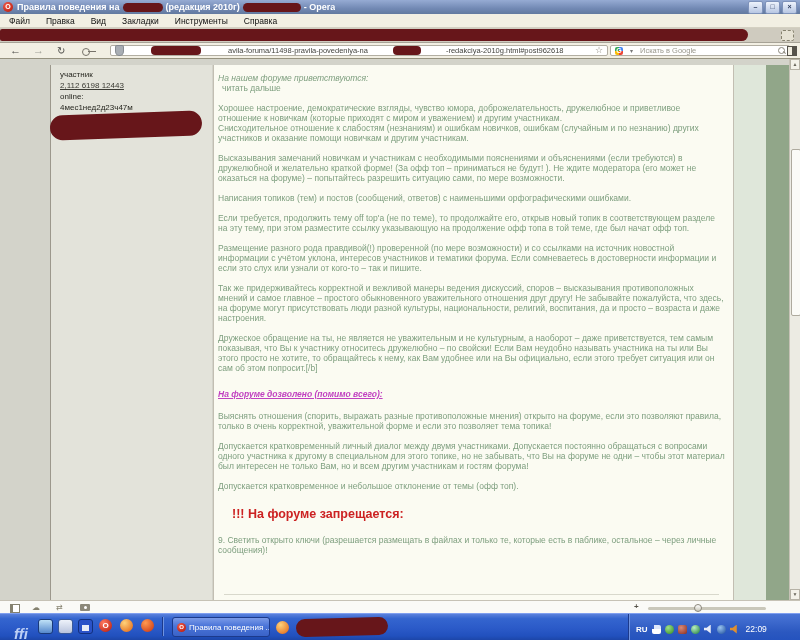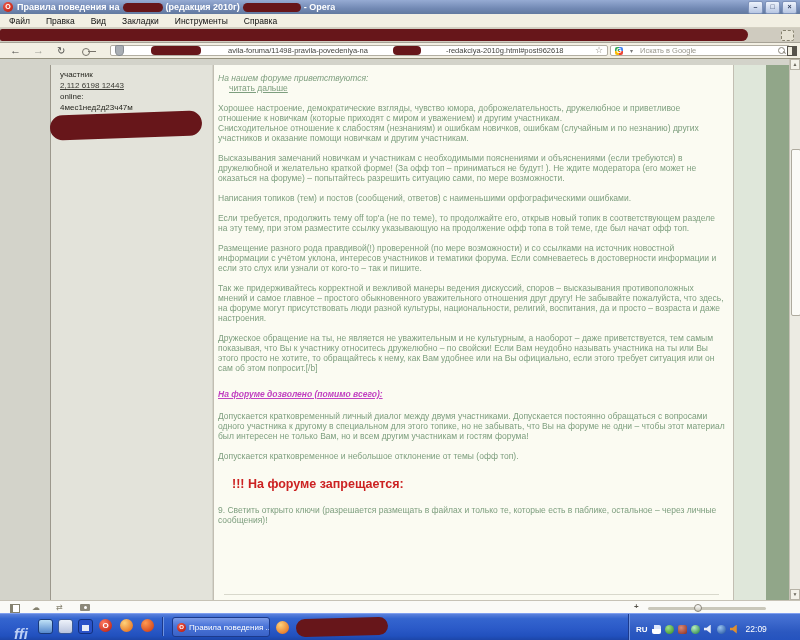--- a/index.html
+++ b/index.html
@@ -65,21 +65,21 @@
   
   .content{position:absolute;top:59px;left:0;width:800px;height:541px;background:#d3d3ca;}
   .sidebar{position:absolute;left:50px;top:6px;width:162px;bottom:0;background:#e3e3da;
     border-left:1px solid #9c988c;font-size:8px;color:#26261f;line-height:11px;
     padding:4px 0 0 9px;box-sizing:border-box;}
   .sb-links{text-decoration:underline;color:#3a3a33;}
   .post{position:absolute;left:213px;top:6px;width:520px;bottom:0;background:#fbfbf2;
     border-left:1px solid #c2beb2;box-sizing:border-box;padding:8px 8px 0 4px;
     font-size:8.5px;line-height:10px;color:#7d9e7e;}
   .post .intro{font-style:italic;margin:0;}
-  .post .read-more{text-decoration:underline;display:inline-block;margin:0 0 10px 11px;cursor:pointer;}
+  .post .read-more{display:inline-block;margin:0 0 10px 4px;cursor:pointer;}
   .post p.para{margin:0 0 10px 0;}
   .post p.tight{margin-bottom:0;}
   .allowed-heading{color:#c040c0;font-weight:bold;font-style:italic;text-decoration:underline;
     margin:16px 0 12px 0;}
   .forbidden-heading{color:#cc2222;font-weight:bold;font-size:12.5px;margin:18px 0 16px 14px;}
   .post-hr{position:absolute;bottom:5px;left:10px;right:14px;border-top:1px solid #d8d8cc;}
   .sage-light{position:absolute;left:733px;top:6px;width:33px;bottom:0;background:#dfe7da;
     border-left:1px solid #c2beb2;}
   .sage-dark{position:absolute;left:766px;top:6px;width:23px;bottom:0;background:#91a689;}
 
@@ -239,20 +239,21 @@
       <p class="para tight">Хорошее настроение, демократические взгляды, чувство юмора, доброжелательность, дружелюбное и приветливое отношение к новичкам (которые приходят с миром и уважением) и другим участникам.</p>
       <p class="para">Снисходительное отношение к слабостям (незнаниям) и ошибкам новичков, ошибкам (случайным и по незнанию) других участников и оказание помощи новичкам и другим участникам.</p>
       <p class="para">Высказывания замечаний новичкам и участникам с необходимыми пояснениями и объяснениями (если требуются) в дружелюбной и желательно краткой форме! (За офф топ – приниматься не будут! ). Не ждите модератора (его может не оказаться на форуме) – попытайтесь разрешить ситуацию сами, по мере возможности.</p>
       <p class="para">Написания топиков (тем) и постов (сообщений, ответов) с наименьшими орфографическими ошибками.</p>
       <p class="para">Если требуется, продолжить тему off top'a (не по теме), то продолжайте его, открыв новый топик в соответствующем разделе на эту тему, при этом разместите ссылку указывающую на продолжение офф топа в той теме, где был начат офф топ.</p>
       <p class="para">Размещение разного рода правдивой(!) проверенной (по мере возможности) и со ссылками на источник новостной информации с учётом уклона, интересов участников и тематики форума. Если сомневаетесь в достоверности информации и если это слух или узнали от кого-то – так и пишите.</p>
       <p class="para">Так же придерживайтесь корректной и вежливой манеры ведения дискуссий, споров – высказывания противоположных мнений и самое главное – простого обыкновенного уважительного отношения друг другу! Не забывайте пожалуйста, что здесь, на форуме могут присутствовать люди разной культуры, национальности, религий, воспитания, да и просто – возраста и даже настроения.</p>
       <p class="para">Дружеское обращение на ты, не является не уважительным и не культурным, а наоборот – даже приветствуется, тем самым показывая, что Вы к участнику относитесь дружелюбно – по свойски! Если Вам неудобно называть участника на ты или Вы этого просто не хотите, то обращайтесь к нему, как Вам удобнее или на Вы официально, если этого требует ситуация или он сам об этом попросит.[/b]</p>
 
       <div class="allowed-heading">На форуме дозволено (помимо всего):</div>
+      <p class="para">Выяснять отношения (спорить, выражать разные противоположные мнения) открыто на форуме, если это позволяют правила, только в очень корректной, уважительной форме и если это позволяет тема топика!</p>
       <p class="para">Допускается кратковременный личный диалог между двумя участниками. Допускается постоянно обращаться с вопросами одного участника к другому в специальном для этого топике, но не забывать, что Вы на форуме не одни – чтобы этот материал был интересен не только Вам, но и всем другим участникам и гостям форума!</p>
       <p class="para">Допускается кратковременное и небольшое отклонение от темы (офф топ).</p>
 
       <div class="forbidden-heading">!!! На форуме запрещается:</div>
       <p class="para">9. Светить открыто ключи (разрешается размещать в файлах и только те, которые есть в паблике, остальное – через личные сообщения)!</p>
 
       <div class="post-hr"></div>
     </div>
 
     <div class="sage-light"></div>

